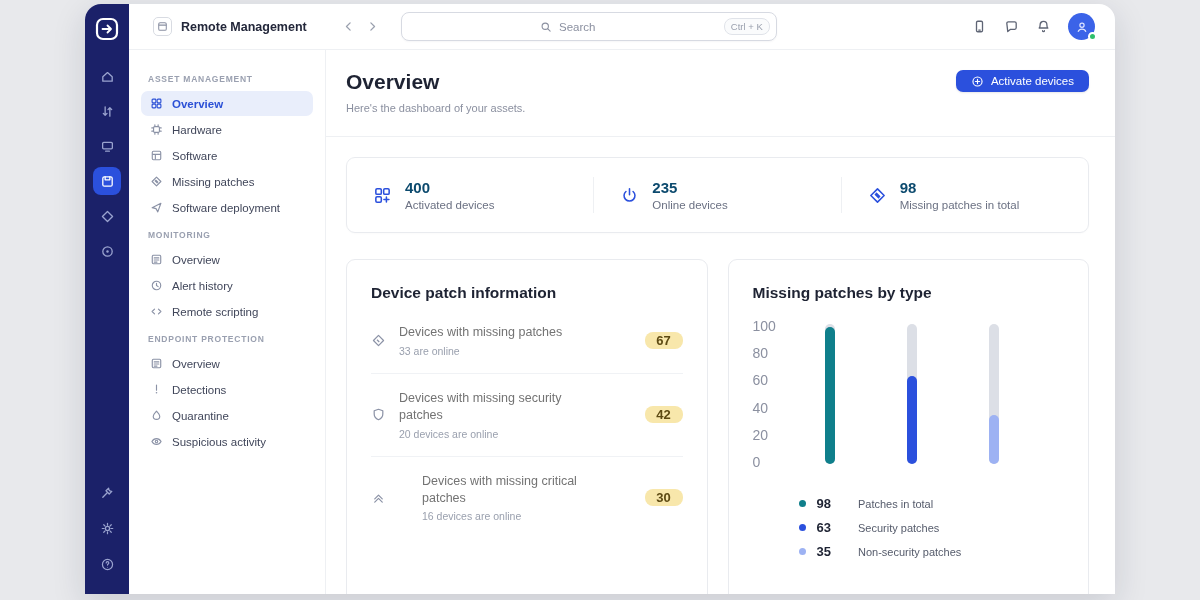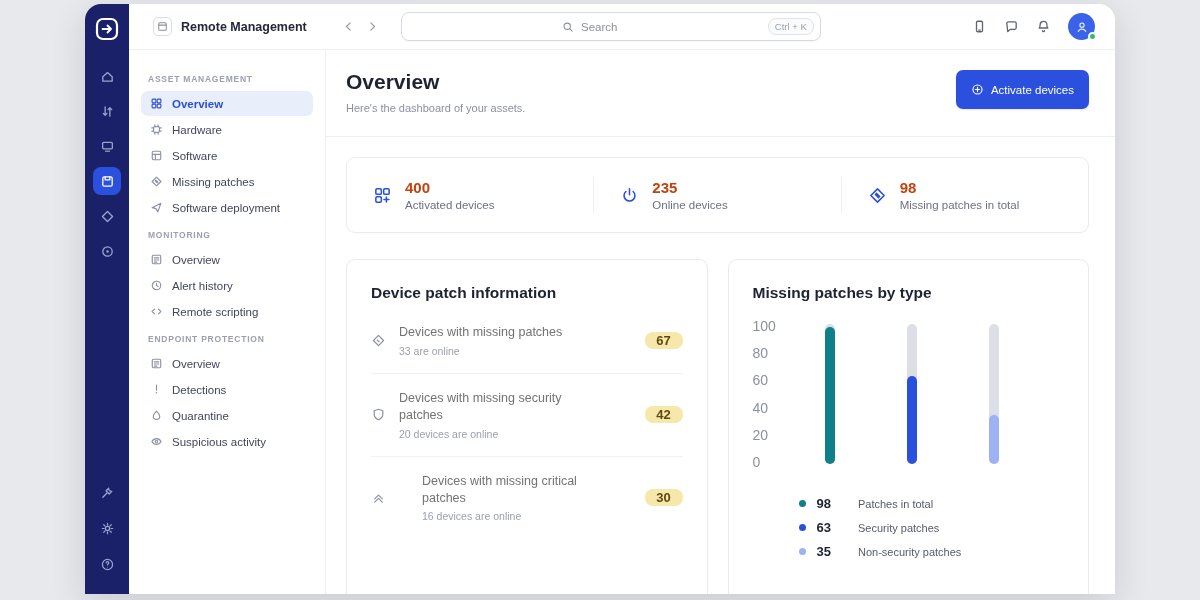--- a/index.html
+++ b/index.html
@@ -38,21 +38,21 @@
     height:46px; flex-shrink:0; border-bottom:1px solid #eef0f3;
     display:flex; align-items:center; padding:0 20px 0 24px;
   }
   .app-badge {
     width:19px; height:19px; border:1px solid #d8dbe2; border-radius:5px;
     display:flex; align-items:center; justify-content:center; color:#8a90a2; margin-right:9px;
   }
   .topbar-title { font-size:12.5px; font-weight:bold; color:#23273a; margin-right:30px; }
   .nav-chevron { color:#9aa0ae; width:24px; height:24px; display:flex; align-items:center; justify-content:center; cursor:pointer; }
   .search-box {
-    width:420px; height:29px; border:1px solid #d7dae2; border-radius:8px;
+    width:376px; height:29px; border:1px solid #d7dae2; border-radius:8px;
     display:flex; align-items:center; padding:0 6px 0 10px; margin-left:16px;
     box-shadow:0 1px 2px rgba(16,24,40,.04); cursor:text; background:#fff;
   }
   .search-center { flex:1; display:flex; align-items:center; justify-content:center; gap:7px; color:#8b90a0; font-size:11.5px; }
   .kbd { border:1px solid #e0e3e9; border-radius:8px; font-size:9.5px; color:#9aa0ae; padding:2px 6px; background:#fafbfc; }
   .topbar-right { margin-left:auto; display:flex; align-items:center; gap:17px; color:#5f6575; }
   .tb-icon { cursor:pointer; display:flex; }
   .avatar {
     width:27px; height:27px; border-radius:50%; background:#3b63e8; position:relative;
     display:flex; align-items:center; justify-content:center; color:#dfe6ff; cursor:pointer;
@@ -69,32 +69,32 @@
   .side-item .icn { color:#8b92a6; display:flex; }
   .side-item.active { background:#e9eefb; color:#2b50d6; font-weight:bold; }
   .side-item.active .icn { color:#2b50d6; }
   
   .main { flex:1; min-width:0; padding:20px 26px 0 20px; overflow:hidden; }
   .main-header { display:flex; align-items:flex-start; }
   .page-title { font-size:21px; font-weight:bold; color:#1e2333; margin-bottom:8px; }
   .page-sub { font-size:11px; color:#8b90a0; }
   .activate-btn {
     margin-left:auto; background:#2b50dd; color:#fff; border:none; border-radius:7px;
-    height:39px; padding:0 15px; font-size:11.5px; display:flex; align-items:center; gap:7px;
+    height:22px; padding:0 15px; font-size:11.5px; display:flex; align-items:center; gap:7px;
     font-family:inherit; cursor:pointer; box-shadow:0 1px 2px rgba(16,24,40,.1);
   }
   .divider { border:none; border-top:1px solid #eef0f3; margin:22px -26px 0 -20px; }
   .stats-card {
     margin-top:20px; border:1px solid #e9ebef; border-radius:9px; display:flex;
     padding:19px 0; box-shadow:0 1px 2px rgba(16,24,40,.02); background:#fff;
   }
   .stat { flex:1; display:flex; align-items:center; gap:13px; padding:2px 26px; }
   .stat + .stat { border-left:1px solid #eef0f3; }
   .stat-ic { color:#2b50dd; display:flex; }
-  .stat-val { font-size:15px; font-weight:bold; color:#c2410c; margin-bottom:3px; }
+  .stat-val { font-size:15px; font-weight:bold; color:#0c4a6e; margin-bottom:3px; }
   .stat-lab { font-size:11.5px; color:#6b7183; }
   .cards-row { display:flex; gap:20px; margin-top:26px; height:390px; }
   .card { flex:1; min-width:0; border:1px solid #e9ebef; border-radius:9px; padding:24px 24px 0; background:#fff; }
   .card-title { font-size:15.5px; font-weight:bold; color:#1e2333; }
   
   .patch-list { margin-top:6px; }
   .patch-item { display:flex; align-items:center; gap:13px; padding:16px 0; border-bottom:1px solid #f0f2f5; }
   .patch-item:last-child { border-bottom:none;gap:36px; }
   .pi-ic { color:#8b92a6; display:flex; flex-shrink:0; }
   .pi-text { flex:1; min-width:0; padding-right:6px; }

